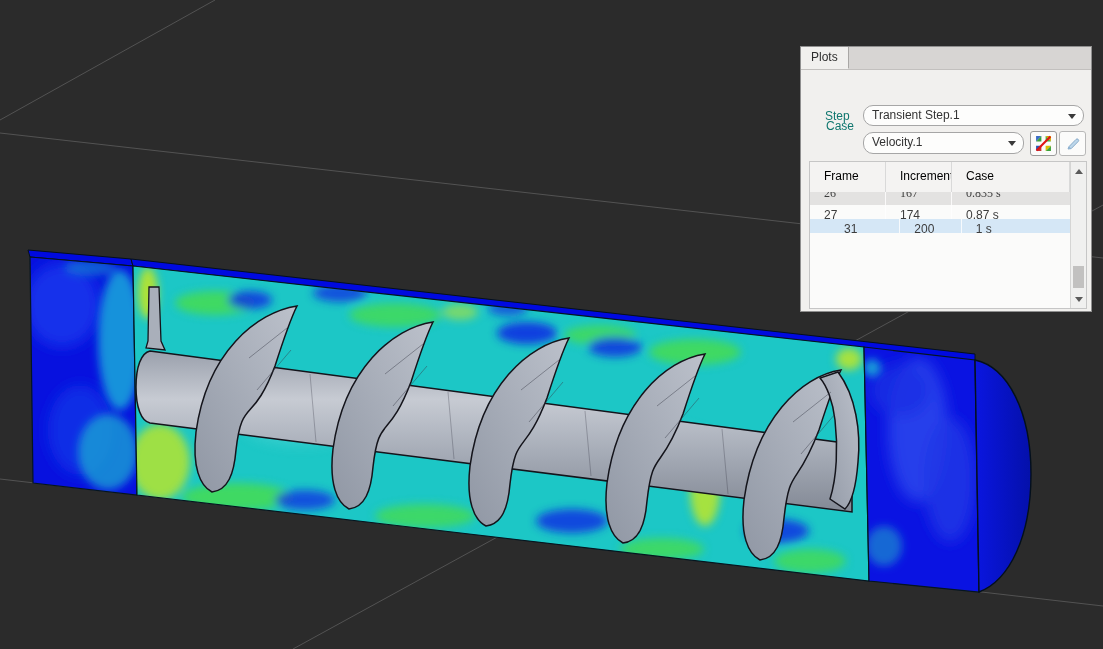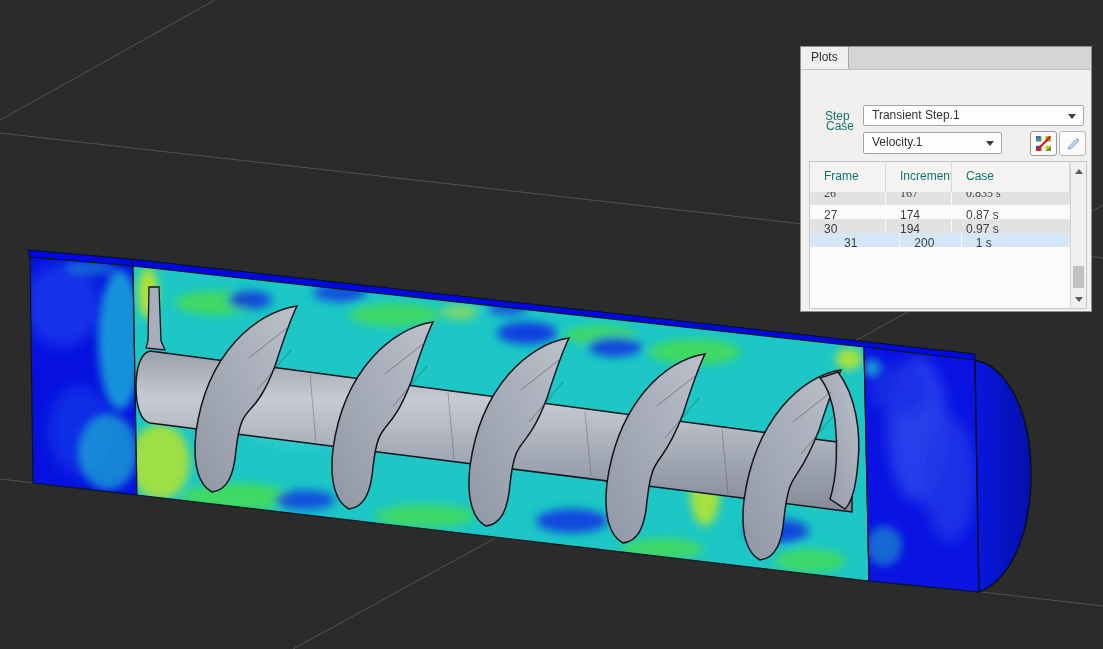--- a/index.html
+++ b/index.html
@@ -17,39 +17,39 @@
   }
   .tab-strip { position:absolute; left:0; top:0; right:0; height:22px; background:#d7d5d3; border-bottom:1px solid #c2c0be; }
   .tab {
     position:absolute; left:0; top:0; height:21px; padding:0 10px; background:#f1f0ee;
     border-right:1px solid #a9a7a5; border-bottom:1px solid #f1f0ee;
     line-height:21px; color:#2e2e2e;
   }
   .row-label { position:absolute; color:#0f766e; }
   .row-value { position:absolute; color:#3c3c3c; }
   .combo {
-    position:absolute; background:#fdfdfc; border:1px solid #a6a6a6; border-radius:2px;
+    position:absolute; background:#fdfdfc; border:1px solid #a6a6a6; border-radius:10px;
     box-sizing:border-box; line-height:19px; padding-left:8px; color:#333; cursor:default;
   }
   .combo .arrow {
     position:absolute; right:7px; top:8px; width:0; height:0;
     border-left:4px solid transparent; border-right:4px solid transparent; border-top:5px solid #3a3a3a;
   }
   .icon-btn {
     position:absolute; width:27px; height:25px; box-sizing:border-box; background:#fbfbfa;
     border:1px solid #9a9a9a; border-radius:3px; display:flex; align-items:center; justify-content:center;
   }
   .icon-btn.light { border-color:#b8b8b8; }
 
   
   .table {
     position:absolute; left:8px; top:114px; width:278px; height:148px;
     background:#fbfbfa; border:1px solid #c6c6c6; box-sizing:border-box;
   }
-  .t-header { position:absolute; left:0; top:0; width:260px; height:30px; background:#f4f3f2; border-bottom:1px solid #c6c6c6; display:flex; color:#0f766e; }
+  .t-header { position:absolute; left:0; top:0; width:260px; height:30px; background:#f4f3f2; border-bottom:1px solid #c6c6c6; display:flex; color:#000000; }
   .t-header .cell { border-right:1px solid #d9d9d9; line-height:29px; }
   .rows { position:absolute; left:0; top:30px; width:260px; }
   .t-row { display:flex; height:14px; line-height:21px; background:#fbfbfa; }
   .t-row.alt  { background:#e3e2e1; }
   .t-row.sel  { background:#d5e7f6;padding-left:20px; }
   .t-row.clip { height:13px; overflow:hidden;font-family:Liberation Serif, serif; }
   .t-row.clip .cell span { display:block; margin-top:-9px; }
   .cell { box-sizing:border-box; padding-left:14px; overflow:hidden; white-space:nowrap; }
   .c1 { width:76px; } .c2 { width:66px; } .c3 { width:118px; }
   .t-row .c1, .t-row .c2 { border-right:1px solid rgba(255,255,255,.8); }
@@ -222,21 +222,21 @@
     <div class="row-label" style="left:25px; top:72px;">Case</div>
     <div class="row-value" style="left:68px; top:84px;">Result Of Baseline</div>
 
     <div class="row-label" style="left:24px; top:62px;">Step</div>
     <div class="combo" style="left:62px; top:58px; width:221px; height:21px;">
       <span>Transient Step.1</span>
       <span class="arrow"></span>
     </div>
 
     <div class="row-label" style="left:37px; top:89px;margin-top:24px;">Plot</div>
-    <div class="combo" style="left:62px; top:85px; width:139px; height:22px;">
+    <div class="combo" style="left:62px; top:85px; width:161px; height:22px;">
       <span>Velocity.1</span>
       <span class="arrow"></span>
     </div>
 
     <div class="icon-btn" style="left:229px; top:84px;">
       <svg width="17" height="17" viewBox="0 0 16 16">
         <path d="M1,1 L6,1 L1,6 Z" fill="#3a6cc8"></path>
           <path d="M6,1 L6,6 L1,6 Z" fill="#3aa13a"></path>
         <path d="M10,1 L15,1 L15,6 Z" fill="#d8a800"></path>
           <path d="M10,1 L10,6 L15,6 Z" fill="#46b33c"></path>
@@ -270,25 +270,20 @@
             </div>
           <div class="cell c3">
               <span>0.835 s</span>
             </div>
         </div>
         <div class="t-row">
           <div class="cell c1"><span>27</span></div>
           <div class="cell c2"><span>174</span></div>
           <div class="cell c3"><span>0.87 s</span></div>
         </div>
-        <div class="t-row alt">
-          <div class="cell c1"><span>30</span></div>
-          <div class="cell c2"><span>194</span></div>
-          <div class="cell c3"><span>0.97 s</span></div>
-        </div>
         <div class="t-row sel">
           <div class="cell c1"><span>31</span></div>
           <div class="cell c2"><span>200</span></div>
           <div class="cell c3"><span>1 s</span></div>
         </div>
       </div>
       <div class="scrollbar">
         <div class="sb-up">
             <div class="tri-up"></div>
           </div>

